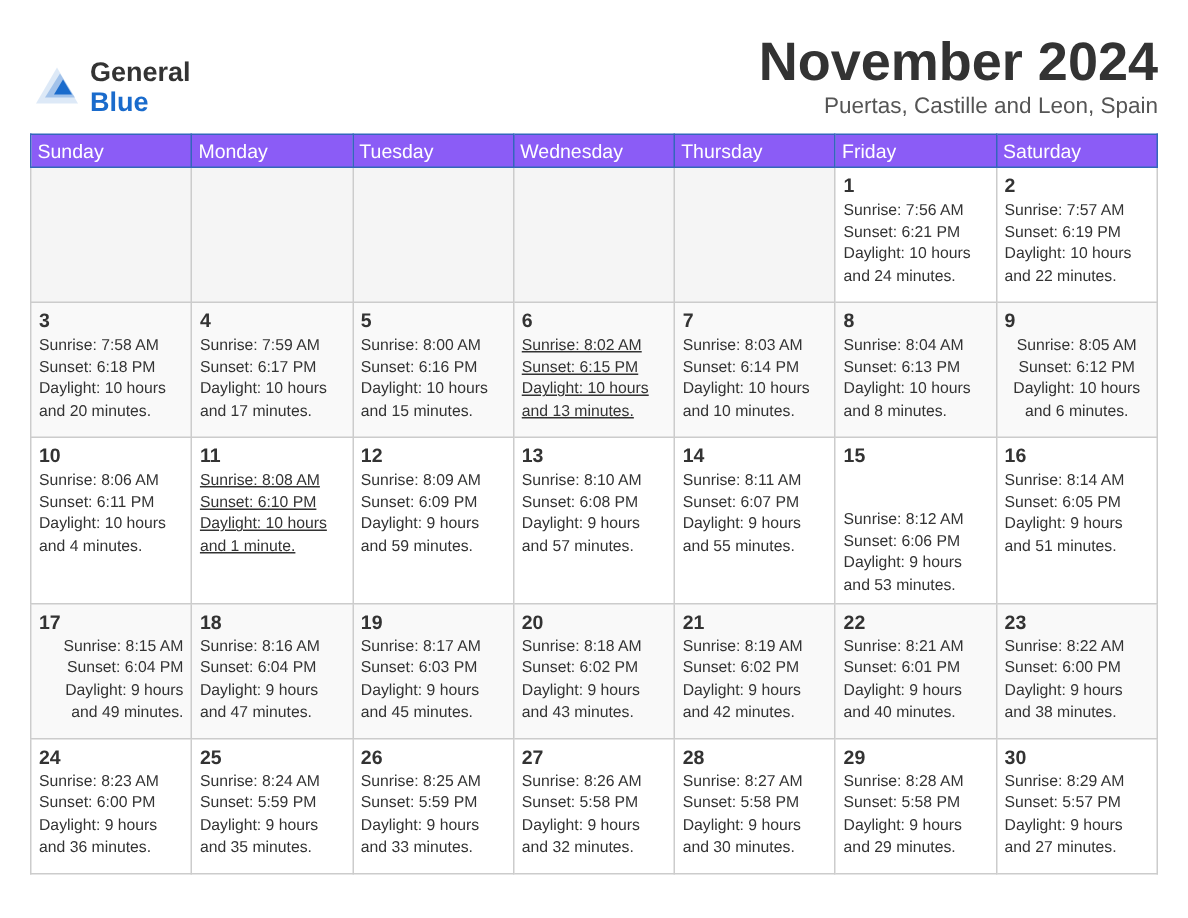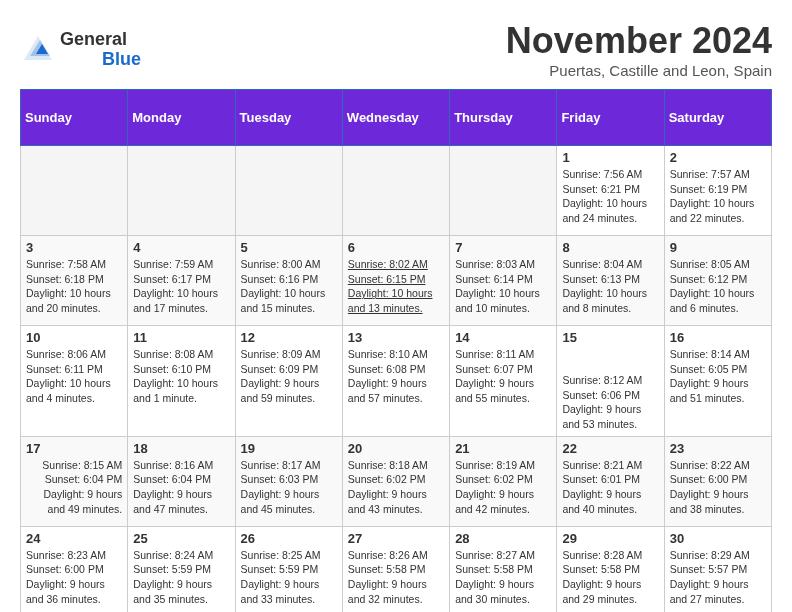--- a/index.html
+++ b/index.html
@@ -6,42 +6,41 @@
     body {
       font-family: Arial, sans-serif;
       background: #fff;
       width: 792px;
       min-height: 612px;
       padding: 20px;
     }
     .header-area {
       display: flex;
       justify-content: space-between;
-      align-items: center;
+      align-items: flex-end;
       margin-bottom: 10px;
     }
     .logo {
       display: flex;
       align-items: center;
     }
     .logo-text {
       display: flex;
       flex-direction: column;
       line-height: 1.1;
     }
     .logo-general {
       font-size: 18px;
       font-weight: bold;
       color: #333;
     }
     .logo-blue {
       font-size: 18px;
       font-weight: bold;
       color: #1a6bcc;
-      margin-left: 42px;
     }
     .logo-icon {
       width: 36px;
       height: 36px;
       margin-right: 4px;
     }
     .title-area {
       text-align: right;
     }
     .month-title {
@@ -52,25 +51,25 @@
     .location {
       font-size: 15px;
       color: #555;
     }
     table {
       width: 100%;
       border-collapse: collapse;
       table-layout: fixed;
     }
     thead th {
-      background: #6d28d9;
+      background: #8b5cf6;
       color: #fff;
       font-size: 13px;
-      font-weight: bold;
-      padding: 20px 4px;
+      font-weight: normal;
+      padding: 3px 4px;
       text-align: left;
       border: 1px solid #3366bb;
     }
     td {
       border: 1px solid #ccc;
       vertical-align: top;
       padding: 4px 5px;
       font-size: 11px;
       color: #333;
       height: 90px;
@@ -189,37 +188,37 @@
         </td>
         <td>
           <span class="day-num">8</span>
           <div class="day-info" style="white-space: pre-line;">Sunrise: 8:04 AM
 Sunset: 6:13 PM
 Daylight: 10 hours
 and 8 minutes.</div>
         </td>
         <td>
           <span class="day-num">9</span>
-          <div class="day-info" style="white-space: pre-line;">Sunrise: 8:05 AM
+          <div class="day-info" style="white-space: pre-line; text-align: center;">Sunrise: 8:05 AM
 Sunset: 6:12 PM
 Daylight: 10 hours
 and 6 minutes.</div>
         </td>
       </tr>
       <tr>
         <td>
           <span class="day-num">10</span>
           <div class="day-info" style="white-space: pre-line;">Sunrise: 8:06 AM
 Sunset: 6:11 PM
 Daylight: 10 hours
 and 4 minutes.</div>
         </td>
         <td>
           <span class="day-num">11</span>
-          <div class="day-info" style="white-space: pre-line;">Sunrise: 8:08 AM
+          <div class="day-info" style="white-space: pre-line; text-decoration: underline;">Sunrise: 8:08 AM
 Sunset: 6:10 PM
 Daylight: 10 hours
 and 1 minute.</div>
         </td>
         <td>
           <span class="day-num">12</span>
           <div class="day-info" style="white-space: pre-line;">Sunrise: 8:09 AM
 Sunset: 6:09 PM
 Daylight: 9 hours
 and 59 minutes.</div>

